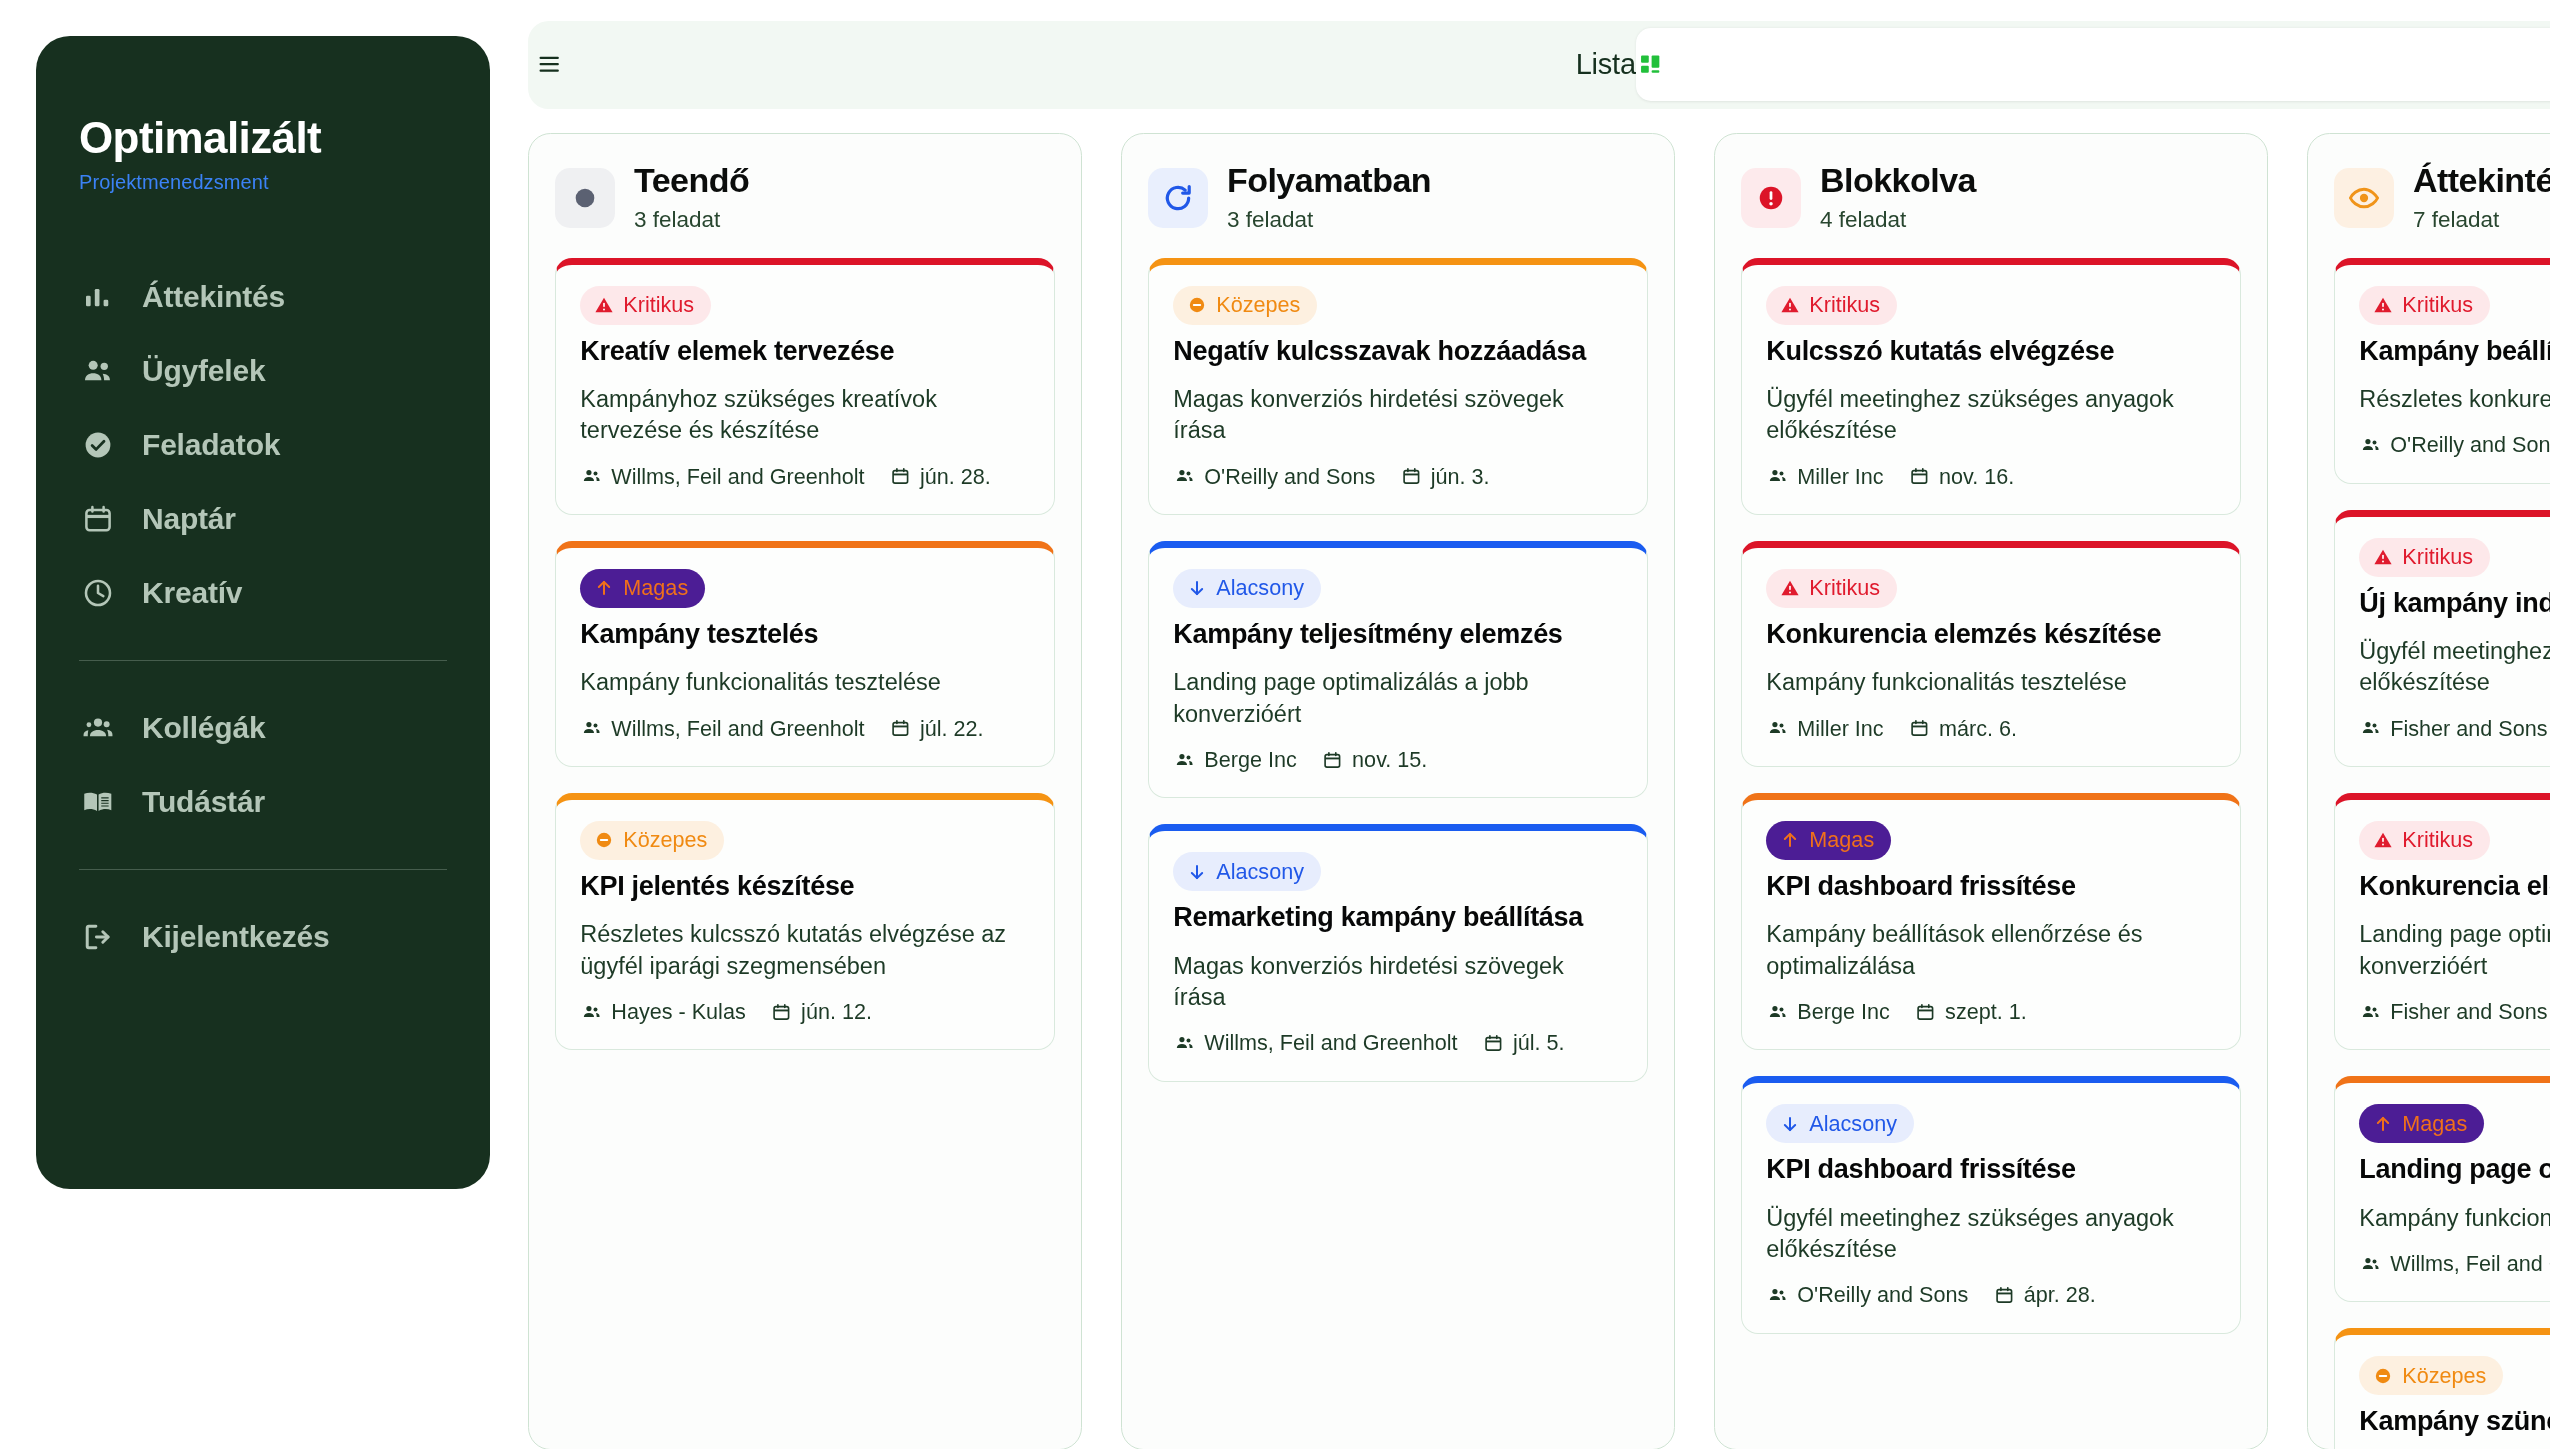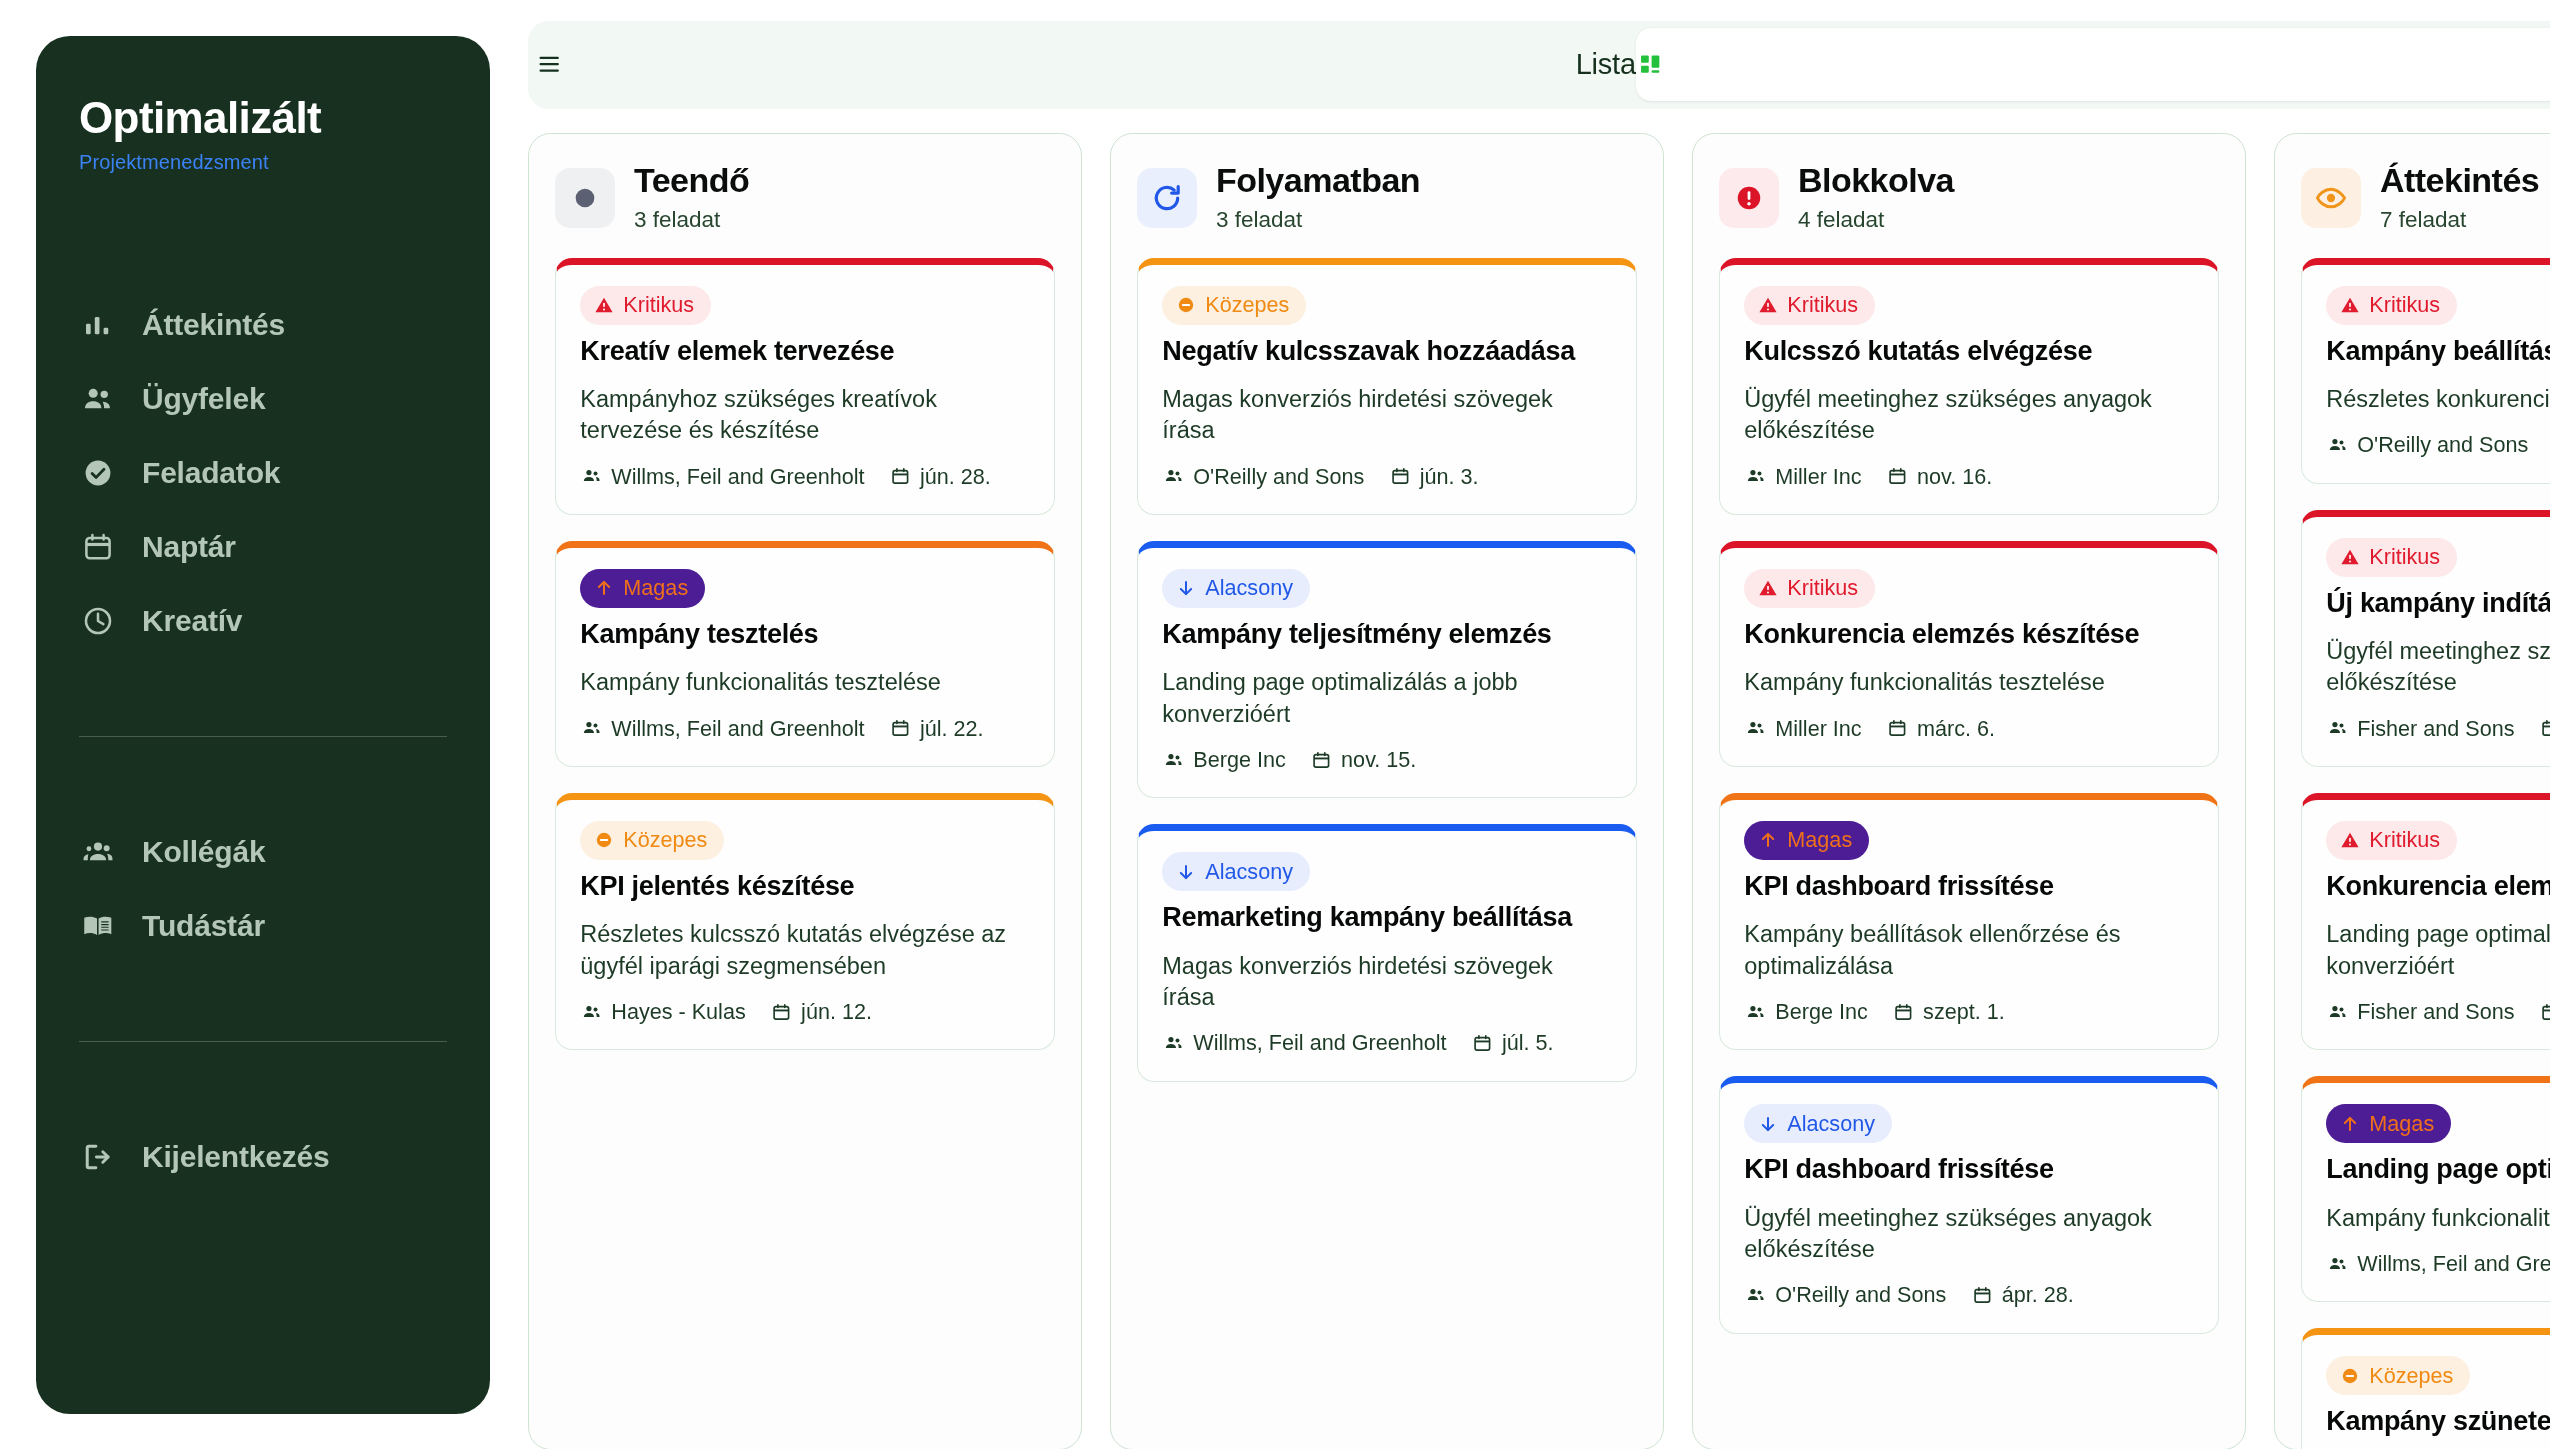--- a/index.html
+++ b/index.html
@@ -22,28 +22,27 @@
 
   
   .sidebar-wrap {
     width: 526px;
     flex: 0 0 526px;
     padding: 36px 36px 36px 36px;
     height: 1450px;
   }
   .sidebar {
     width: 454px;
-    height: 1378px;
+    height: 1153px;
     background: #17301f;
     border-radius: 34px;
-    padding: 58px 0 0 0;
+    padding: 78px 0 0 0;
     display: flex;
     flex-direction: column;
     overflow: hidden;
-    gap: 48px;
   }
   .brand {
     padding: 0 43px 0 43px;
   }
   .brand-title {
     color: #ffffff;
     font-size: 44px;
     font-weight: bold;
     letter-spacing: -0.6px;
     line-height: 1.1;
@@ -133,21 +132,21 @@
     display: flex;
     align-items: center;
     justify-content: center;
     width: 28px; height: 28px;
   }
 
   
   .board {
     flex: 1 1 auto;
     display: flex;
-    gap: 28px;
+    gap: 39px;
     padding: 24.4px 0 0 0;
     overflow: hidden;
     min-height: 0;
   }
   .column {
     flex: 0 0 554px;
     width: 554px;
     background: #fcfdfc;
     border: 0.9px solid #cfe3d3;
     border-radius: 22.5px;

